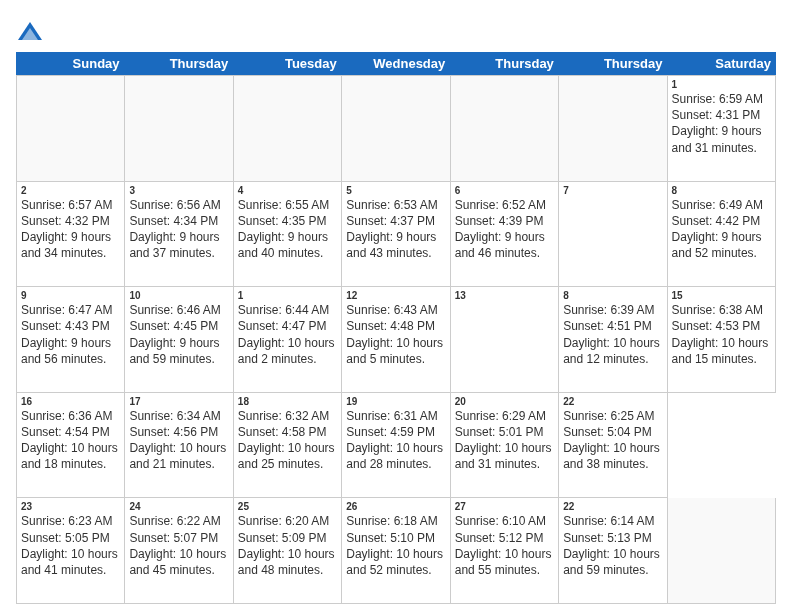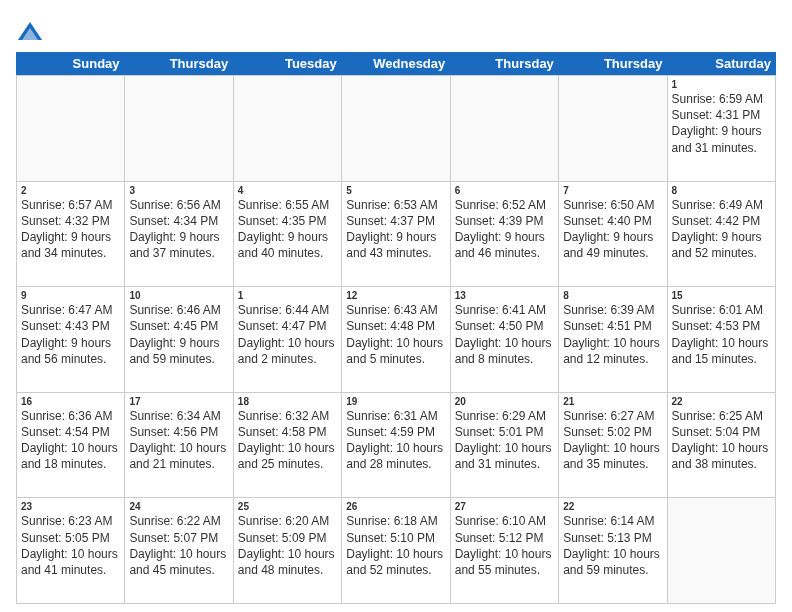--- a/index.html
+++ b/index.html
@@ -187,23 +187,20 @@
 Daylight: 9 hours and 43 minutes.</div>
           </div>
           <div class="cal-cell">
             <div class="day-num">6</div>
             <div class="day-info">Sunrise: 6:52 AM
 Sunset: 4:39 PM
 Daylight: 9 hours and 46 minutes.</div>
           </div>
           <div class="cal-cell">
             <div class="day-num">7</div>
-            <div class="day-info">Sunrise: 6:50 AM
-Sunset: 4:40 PM
-Daylight: 9 hours and 49 minutes.</div>
           </div>
           <div class="cal-cell">
             <div class="day-num">8</div>
             <div class="day-info">Sunrise: 6:49 AM
 Sunset: 4:42 PM
 Daylight: 9 hours and 52 minutes.</div>
           </div>
         </div>
         <div class="cal-row">
           <div class="cal-cell">
@@ -225,33 +222,30 @@
 Daylight: 10 hours and 2 minutes.</div>
           </div>
           <div class="cal-cell">
             <div class="day-num">12</div>
             <div class="day-info">Sunrise: 6:43 AM
 Sunset: 4:48 PM
 Daylight: 10 hours and 5 minutes.</div>
           </div>
           <div class="cal-cell">
             <div class="day-num">13</div>
-            <div class="day-info">Sunrise: 6:41 AM
-Sunset: 4:50 PM
-Daylight: 10 hours and 8 minutes.</div>
           </div>
           <div class="cal-cell">
             <div class="day-num">8</div>
             <div class="day-info">Sunrise: 6:39 AM
 Sunset: 4:51 PM
 Daylight: 10 hours and 12 minutes.</div>
           </div>
           <div class="cal-cell">
             <div class="day-num">15</div>
-            <div class="day-info">Sunrise: 6:01 AM
+            <div class="day-info">Sunrise: 6:38 AM
 Sunset: 4:53 PM
 Daylight: 10 hours and 15 minutes.</div>
           </div>
         </div>
         <div class="cal-row">
           <div class="cal-cell">
             <div class="day-num">16</div>
             <div class="day-info">Sunrise: 6:36 AM
 Sunset: 4:54 PM
 Daylight: 10 hours and 18 minutes.</div>
@@ -272,26 +266,20 @@
             <div class="day-num">19</div>
             <div class="day-info">Sunrise: 6:31 AM
 Sunset: 4:59 PM
 Daylight: 10 hours and 28 minutes.</div>
           </div>
           <div class="cal-cell">
             <div class="day-num">20</div>
             <div class="day-info">Sunrise: 6:29 AM
 Sunset: 5:01 PM
 Daylight: 10 hours and 31 minutes.</div>
-          </div>
-          <div class="cal-cell">
-            <div class="day-num">21</div>
-            <div class="day-info">Sunrise: 6:27 AM
-Sunset: 5:02 PM
-Daylight: 10 hours and 35 minutes.</div>
           </div>
           <div class="cal-cell">
             <div class="day-num">22</div>
             <div class="day-info">Sunrise: 6:25 AM
 Sunset: 5:04 PM
 Daylight: 10 hours and 38 minutes.</div>
           </div>
         </div>
         <div class="cal-row">
           <div class="cal-cell">

